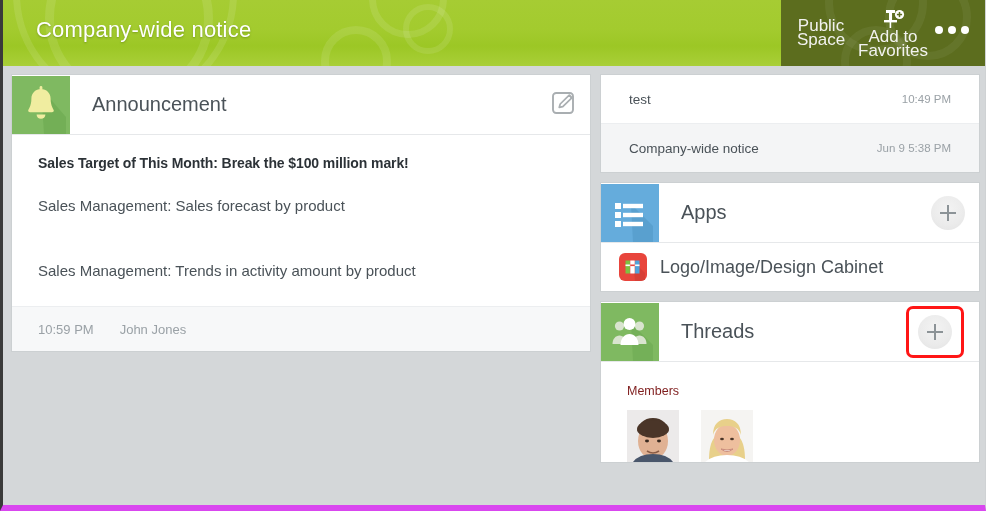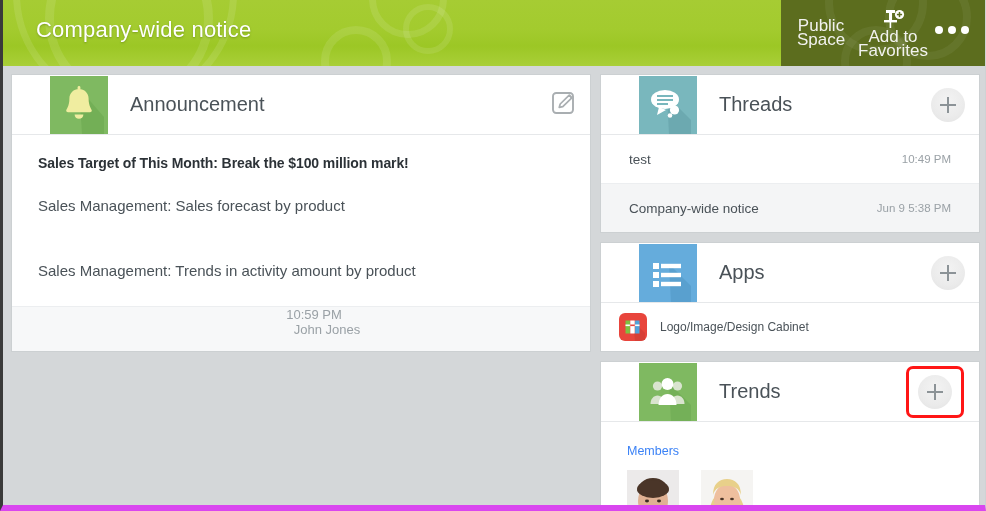--- a/index.html
+++ b/index.html
@@ -111,21 +111,20 @@
     background: #ffffff;
     border: 1px solid #ccd0d2;
     margin-bottom: 9px;
   }
   .card-head {
     position: relative;
     display: flex;
     align-items: center;
     height: 59px;
     border-bottom: 1px solid #e6e8ea;
-    padding-left: 38px;
   }
   .tile {
     width: 58px; height: 58px;
     flex: none;
     position: relative;
     overflow: hidden;
   }
   .tile.green  { background: #7fb961; }
   .tile.teal   { background: #79b7bd; }
   .tile.blue   { background: #65acdc; }
@@ -187,21 +186,20 @@
   .ann-line.last { margin-bottom: 23px; }
   .ann-footer {
     background: #f7f8f9;
     border-top: 1px solid #eceef0;
     height: 44px;
     display: flex;
     align-items: center;
     padding-left: 26px;
     font-size: 13px;
     color: #9aa1a6;
-    flex-direction: column;
   }
   .ann-footer .author { margin-left: 26px; }
 
   
   .row {
     display: flex;
     align-items: center;
     justify-content: space-between;
     height: 48px;
     padding: 0 28px;
@@ -222,25 +220,25 @@
     cursor: pointer;
   }
   .app-icon {
     width: 28px; height: 28px;
     border-radius: 6px;
     background: #e8453c;
     position: relative;
     overflow: hidden;
     flex: none;
   }
-  .app-label { margin-left: 13px; font-size: 12px; color: #4a5258; }
+  .app-label { margin-left: 13px; font-size: 18px; color: #4a5258; }
 
   
   .people-body { padding: 22px 26px 0; }
-  .members-label { font-size: 12.5px; color: #3b82f6; margin-bottom: 12px; }
+  .members-label { font-size: 12.5px; color: #7f1d1d; margin-bottom: 12px; }
   .avatars { display: flex; gap: 22px; }
   .avatar {
     width: 52px; height: 52px;
     overflow: hidden;
     background: #f1f0ef;
     position: relative;
     cursor: pointer;
   }
   .avatar svg { display: block; }
 </style>
@@ -324,38 +322,20 @@
           <span>10:59 PM</span>
           <span class="author">John Jones</span>
         </div>
       </div>
 
     </div>
 
     <div class="col-right">
 
       <div class="card">
-        <div class="card-head">
-          <div class="tile teal">
-            <svg width="58" height="58" viewBox="0 0 58 58">
-              <path d="M28 20 L52 44 L52 58 L30 58 Z" fill="#5f9ca3" opacity="0.5"></path>
-              <ellipse cx="26" cy="23.5" rx="14" ry="9.5" fill="#ffffff"></ellipse>
-              <path d="M20 31 l-2 8 l9 -5 z" fill="#ffffff"></path>
-              <rect x="18" y="19" width="16" height="2" fill="#79b7bd"></rect>
-              <rect x="18" y="23" width="16" height="2" fill="#79b7bd"></rect>
-              <rect x="18" y="27" width="11" height="2" fill="#79b7bd"></rect>
-              <circle cx="35.5" cy="34" r="4.6" fill="#ffffff"></circle>
-              <circle cx="31" cy="39.5" r="2.3" fill="#ffffff"></circle>
-            </svg>
-          </div>
-          <div class="card-title">Threads</div>
-          <div class="head-action">
-            <div class="circle-plus"></div>
-          </div>
-        </div>
         <div>
           <div class="row">
             <span>test</span>
             <span class="meta">10:49 PM</span>
           </div>
           <div class="row alt">
             <span>Company-wide notice</span>
             <span class="meta">Jun 9 5:38 PM</span>
           </div>
         </div>
@@ -403,21 +383,21 @@
             <svg width="58" height="58" viewBox="0 0 58 58">
               <path d="M30 20 L52 42 L52 58 L32 58 Z" fill="#6aa84f" opacity="0.5"></path>
               <circle cx="18.5" cy="23" r="4.6" fill="#d9e4cf"></circle>
               <path d="M11.5 41 c0-5 3.2-8.5 7-8.5 s7 3.5 7 8.5 z" fill="#d9e4cf"></path>
               <circle cx="38.5" cy="23" r="4.6" fill="#d9e4cf"></circle>
               <path d="M31.5 41 c0-5 3.2-8.5 7-8.5 s7 3.5 7 8.5 z" fill="#d9e4cf"></path>
               <circle cx="28.5" cy="21" r="6" fill="#ffffff"></circle>
               <path d="M19.5 42 c0-6.4 4-11 9-11 s9 4.6 9 11 z" fill="#ffffff"></path>
             </svg>
           </div>
-          <div class="card-title">Trends</div>
+          <div class="card-title">Threads</div>
           <div class="head-action highlight">
             <div class="circle-plus"></div>
           </div>
         </div>
         <div class="people-body">
           <div class="members-label">Members</div>
           <div class="avatars">
             <div class="avatar">
               <svg width="52" height="52" viewBox="0 0 52 52">
                 <rect width="52" height="52" fill="#eceaea"></rect>

